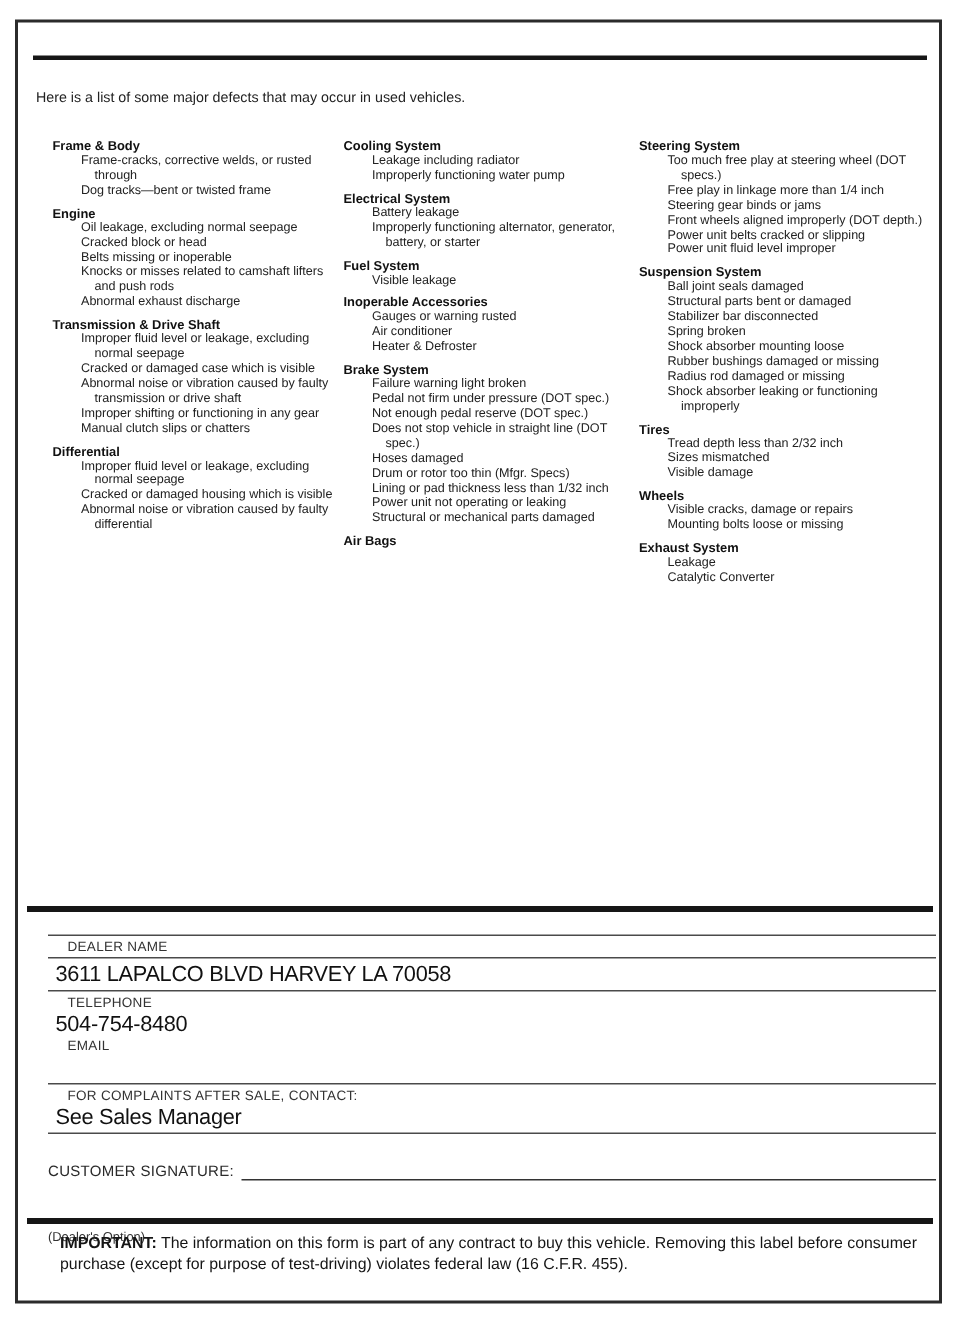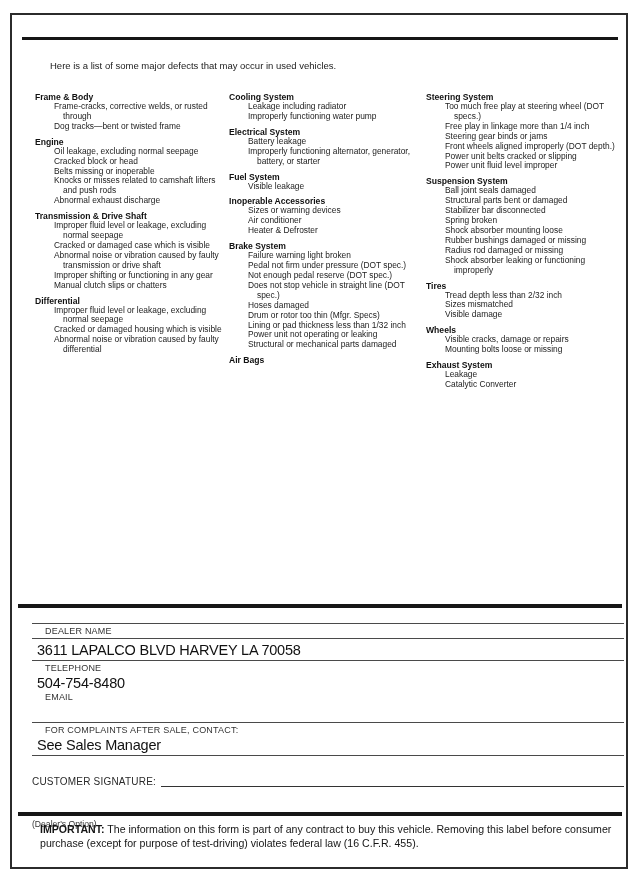--- a/index.html
+++ b/index.html
@@ -4,21 +4,21 @@
 <style>
   html,body{margin:0;padding:0;background:#fff;width:640px;height:883px;overflow:hidden;
     font-family:"Liberation Sans","DejaVu Sans",sans-serif;color:#1c1c1c;
     -webkit-font-smoothing:antialiased;}
   .sheet{position:absolute;left:10px;top:13px;width:618px;height:856px;
     border:2px solid #2b2b2b;background:#fff;box-sizing:border-box;}
   .rule{position:absolute;background:#161616;}
   .rule-top{left:10px;top:22px;width:596px;height:3px;}
   .rule-mid{left:6px;top:589px;width:604px;height:4px;}
   .rule-bottom{left:6px;top:797px;width:604px;height:4px;}
-  .intro{position:absolute;left:38px;top:45px;font-size:9.5px;color:#222;}
+  .intro{position:absolute;left:12px;top:45px;font-size:9.5px;color:#222;}
   .columns{position:absolute;left:23px;top:77px;width:590px;display:flex;}
   .col{box-sizing:border-box;}
   .col-0{width:194px;}
   .col-1{width:197px;}
   .col-2{width:199px;}
   .section{margin-bottom:5px;}
   .sec-heading{font-weight:bold;font-size:8.6px;line-height:10px;color:#111;}
   .item{font-size:8.4px;line-height:9.9px;margin-left:7px;padding-left:21px;text-indent:-9px;color:#222;}
   .form{position:absolute;left:20px;top:608px;width:592px;}
   .frow{border-top:1px solid #4a4a4a;padding:2px 0 1px 2px;}
@@ -86,21 +86,21 @@
           <div class="sec-heading">Electrical System</div>
           <div class="item">Battery leakage</div>
           <div class="item">Improperly functioning alternator, generator, battery, or starter</div>
         </div>
         <div class="section">
           <div class="sec-heading">Fuel System</div>
           <div class="item">Visible leakage</div>
         </div>
         <div class="section">
           <div class="sec-heading">Inoperable Accessories</div>
-          <div class="item">Sizes or warning devices</div>
+          <div class="item">Gauges or warning rusted</div>
           <div class="item">Air conditioner</div>
           <div class="item">Heater &amp; Defroster</div>
         </div>
         <div class="section">
           <div class="sec-heading">Brake System</div>
           <div class="item">Failure warning light broken</div>
           <div class="item">Pedal not firm under pressure (DOT spec.)</div>
           <div class="item">Not enough pedal reserve (DOT spec.)</div>
           <div class="item">Does not stop vehicle in straight line (DOT spec.)</div>
           <div class="item">Hoses damaged</div>

